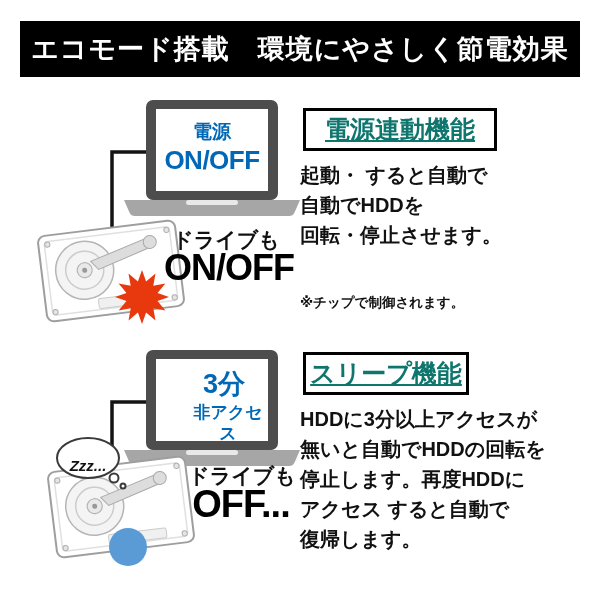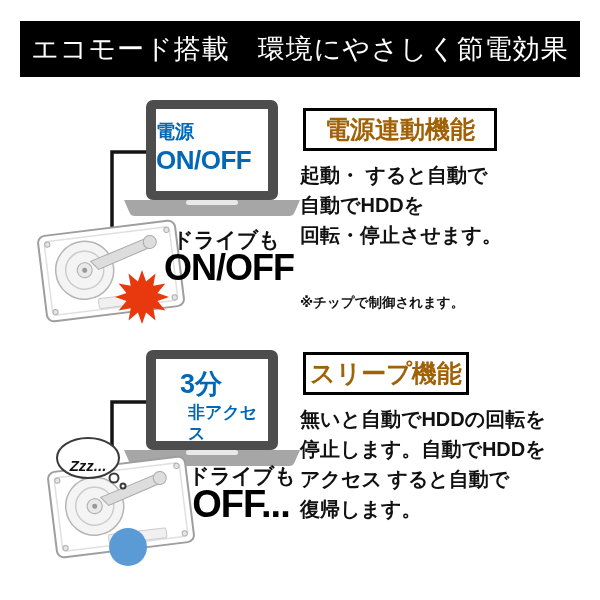--- a/index.html
+++ b/index.html
@@ -1,21 +1,21 @@
 <!DOCTYPE html>
 <html style="--accent_blue: #0068b7; --alert_red: #e8380d; --sleep_blue: #5b9bd5; --banner_bg: #000000;"><head>
 <meta charset="utf-8">
 <style>
   html,body{margin:0;padding:0;}
   body{width:600px;height:600px;background:#fff;font-family:"Liberation Sans","DejaVu Sans",sans-serif;}
   .page{position:relative;width:600px;height:600px;background:#fff;overflow:hidden;}
 
   .banner{position:absolute;left:20px;top:21px;width:560px;height:56px;background:var(--banner_bg,#000);
     color:#fff;display:flex;align-items:center;justify-content:center;}
-  .banner span{font-size:27px;font-weight:normal;letter-spacing:1px;white-space:pre;}
+  .banner span{font-size:27px;font-weight:bold;letter-spacing:1px;white-space:pre;}
 
   .art{position:absolute;left:0;top:0;width:600px;height:600px;}
 
   
   .bezel{fill:#4d4d4d;}
   .scr{fill:#ffffff;}
   .base{fill:#a6a6a6;}
   .hinge{fill:#e8e8e8;}
   .cable{fill:none;stroke:#141414;stroke-width:3.5;}
   .case{fill:#ffffff;stroke:#9e9e9e;stroke-width:2;}
@@ -27,29 +27,29 @@
   .pivot{fill:#dddddd;stroke:#aaaaaa;stroke-width:1;}
   .arm{fill:#dddddd;stroke:#aaaaaa;stroke-width:1;}
   .pcb{fill:#f0f0f0;stroke:#cccccc;stroke-width:1;}
   .screw{fill:#e5e5e5;stroke:#b0b0b0;stroke-width:1;}
   .burst{fill:var(--alert_red,#e8380d);}
   .sleepdot{fill:var(--sleep_blue,#5b9bd5);}
   .bubble{fill:#ffffff;stroke:#3a3a3a;stroke-width:2;}
 
   
   .abs{position:absolute;}
-  .screen-text{width:112px;text-align:left;color:var(--accent_blue,#0068b7);font-weight:bold;line-height:1.25;}
+  .screen-text{width:112px;text-align:center;color:var(--accent_blue,#0068b7);font-weight:bold;line-height:1.25;}
   .st-sm{font-size:19px;}
   .st-lg{font-size:26px;letter-spacing:-0.5px;}
   .st-xl{font-size:27px;margin-left:24px;}
   .st-md{font-size:17px;padding-left:32px;}
   .drive-caption{width:112px;text-align:center;font-size:21px;font-weight:bold;color:#111;}
   .drive-state{text-align:center;font-weight:bold;color:#000;font-size:36px;letter-spacing:-1px;line-height:1.05;}
   .panel{border:3px solid #000;background:#fff;display:flex;align-items:center;justify-content:center;
-    font-size:25px;font-weight:bold;color:#a16207;box-sizing:border-box;}
+    font-size:25px;font-weight:bold;color:#0f766e;box-sizing:border-box;text-decoration:underline;}
   .bodytxt{font-size:20px;line-height:30px;color:#111;font-weight:600;}
   .bodytxt div{white-space:pre;}
   .note{font-size:13.5px;font-weight:bold;color:#111;}
   .zzz{width:58px;text-align:center;font-size:15px;font-weight:bold;font-style:italic;color:#111;margin-top:9px;}
 </style>
 </head>
 <body>
 
 <div class="page">
 
@@ -120,19 +120,20 @@
     <div class="st-md">非アクセス</div>
   </div>
   <div class="abs zzz" style="left:59px;top:448px;">Zzz...</div>
   <div class="abs drive-caption" style="left:186px;top:462px;">ドライブも</div>
   <div class="abs drive-state" style="left:176px;top:485px;width:130px;font-size:38px;text-align:center;">OFF...</div>
 
   <div class="abs panel" style="left:303px;top:352px;width:166px;height:43px;">
     <span>スリープ機能</span>
   </div>
   <div class="abs bodytxt" style="left:300px;top:404px;width:255px;">
+    <div>HDDに3分以上アクセスが</div>
     <div>無いと自動でHDDの回転を</div>
-    <div>停止します。自動でHDDを</div>
+    <div>停止します。再度HDDに</div>
     <div>アクセス すると自動で</div>
     <div>復帰します。</div>
   </div>
 
 </div>
 
 </body></html>

